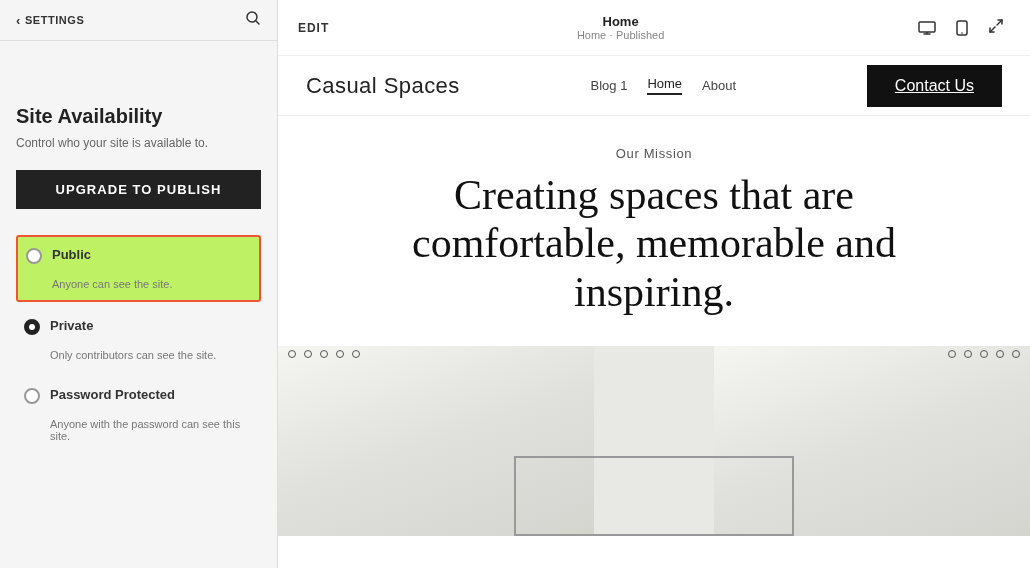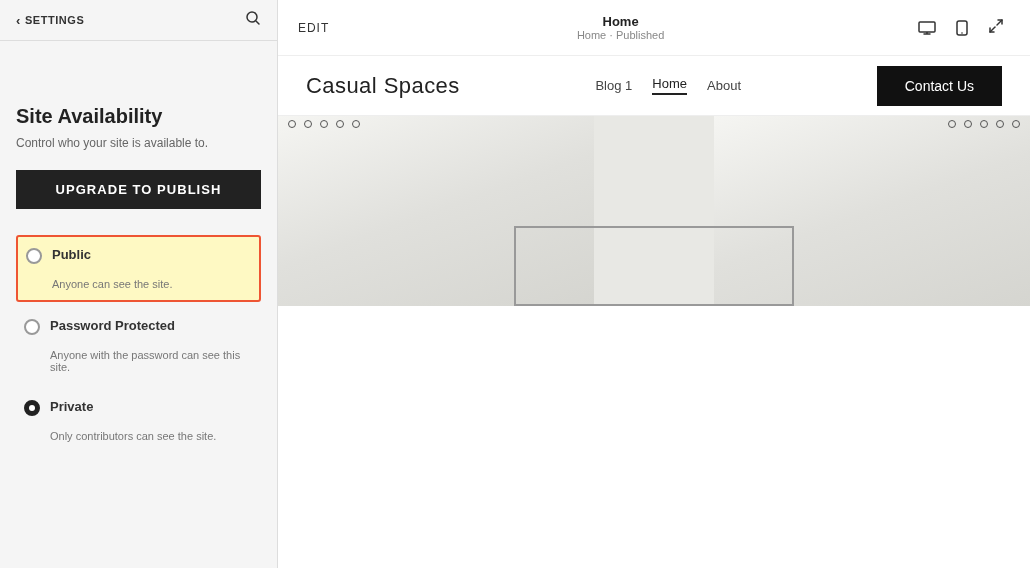--- a/index.html
+++ b/index.html
@@ -88,21 +88,21 @@
       align-items: flex-start;
       gap: 10px;
       padding: 10px 8px;
       margin-bottom: 6px;
       border-radius: 3px;
       cursor: pointer;
     }
 
     .radio-option.highlighted {
       border: 2px solid #e53;
-      background: #fef9c3;
+      background: #bef264;
       border-radius: 3px;
     }
 
     .radio-circle {
       width: 16px;
       height: 16px;
       border-radius: 50%;
       border: 2px solid #999;
       background: #fff;
       flex-shrink: 0;
@@ -154,21 +154,21 @@
       align-items: center;
       justify-content: space-between;
       padding: 0 20px;
       height: 56px;
       border-bottom: 1px solid #eee;
       background: #fff;
     }
 
     .edit-label {
       font-size: 12px;
-      font-weight: 400;
+      font-weight: 700;
       letter-spacing: 0.08em;
       text-transform: uppercase;
       color: #333;
     }
 
     .page-info {
       text-align: center;
     }
 
     .page-name {
@@ -252,25 +252,26 @@
     .nav-link.active {
       color: #222;
       border-bottom: 2px solid #222;
       padding-bottom: 2px;
     }
 
     .contact-btn {
       background: #111;
       color: #fff;
       padding: 12px 28px;
-      font-size: 14px;
+      font-size: 16px;
       font-weight: 500;
       cursor: pointer;
       border: none;
       white-space: nowrap;
+      text-decoration: underline;
     }
 
     
     .site-content {
       padding: 30px 28px 0;
       text-align: center;
     }
 
     .mission-label {
       font-size: 13px;
@@ -379,32 +380,32 @@
 
     <div class="radio-option highlighted">
       <div class="radio-circle"></div>
       <div>
         <div class="option-label">Public</div>
         <div class="option-desc">Anyone can see the site.</div>
       </div>
     </div>
 
     <div class="radio-option">
+      <div class="radio-circle selected"></div>
+      <div>
+        <div class="option-label">Private</div>
+        <div class="option-desc">Only contributors can see the site.</div>
+      </div>
+    </div>
+
+    <div class="radio-option">
       <div class="radio-circle"></div>
       <div>
         <div class="option-label">Password Protected</div>
         <div class="option-desc">Anyone with the password can see this site.</div>
-      </div>
-    </div>
-
-    <div class="radio-option">
-      <div class="radio-circle selected"></div>
-      <div>
-        <div class="option-label">Private</div>
-        <div class="option-desc">Only contributors can see the site.</div>
       </div>
     </div>
   </div>
 </div>
 
 <div class="right-panel">
 
   <div class="right-topbar">
     <div class="edit-label">EDIT</div>
     <div class="page-info">
@@ -441,20 +442,24 @@
     <div class="site-nav">
       <div class="site-logo">Casual Spaces</div>
       <div class="site-nav-links">
         <span class="nav-link">Blog 1</span>
         <span class="nav-link active">Home</span>
         <span class="nav-link">About</span>
       </div>
       <button class="contact-btn">Contact Us</button>
     </div>
 
+    <div class="site-content">
+      <div class="mission-label">Our Mission</div>
+      <div class="mission-heading">Creating spaces that are comfortable, memorable and inspiring.</div>
+    </div>
 
     <div class="site-image-placeholder">
       <div class="curtain-bg">
         <div class="curtain-rod">
           <div class="curtain-left">
             <div class="curtain-rings left">
               <div class="ring"></div>
               <div class="ring"></div>
               <div class="ring"></div>
               <div class="ring"></div>

